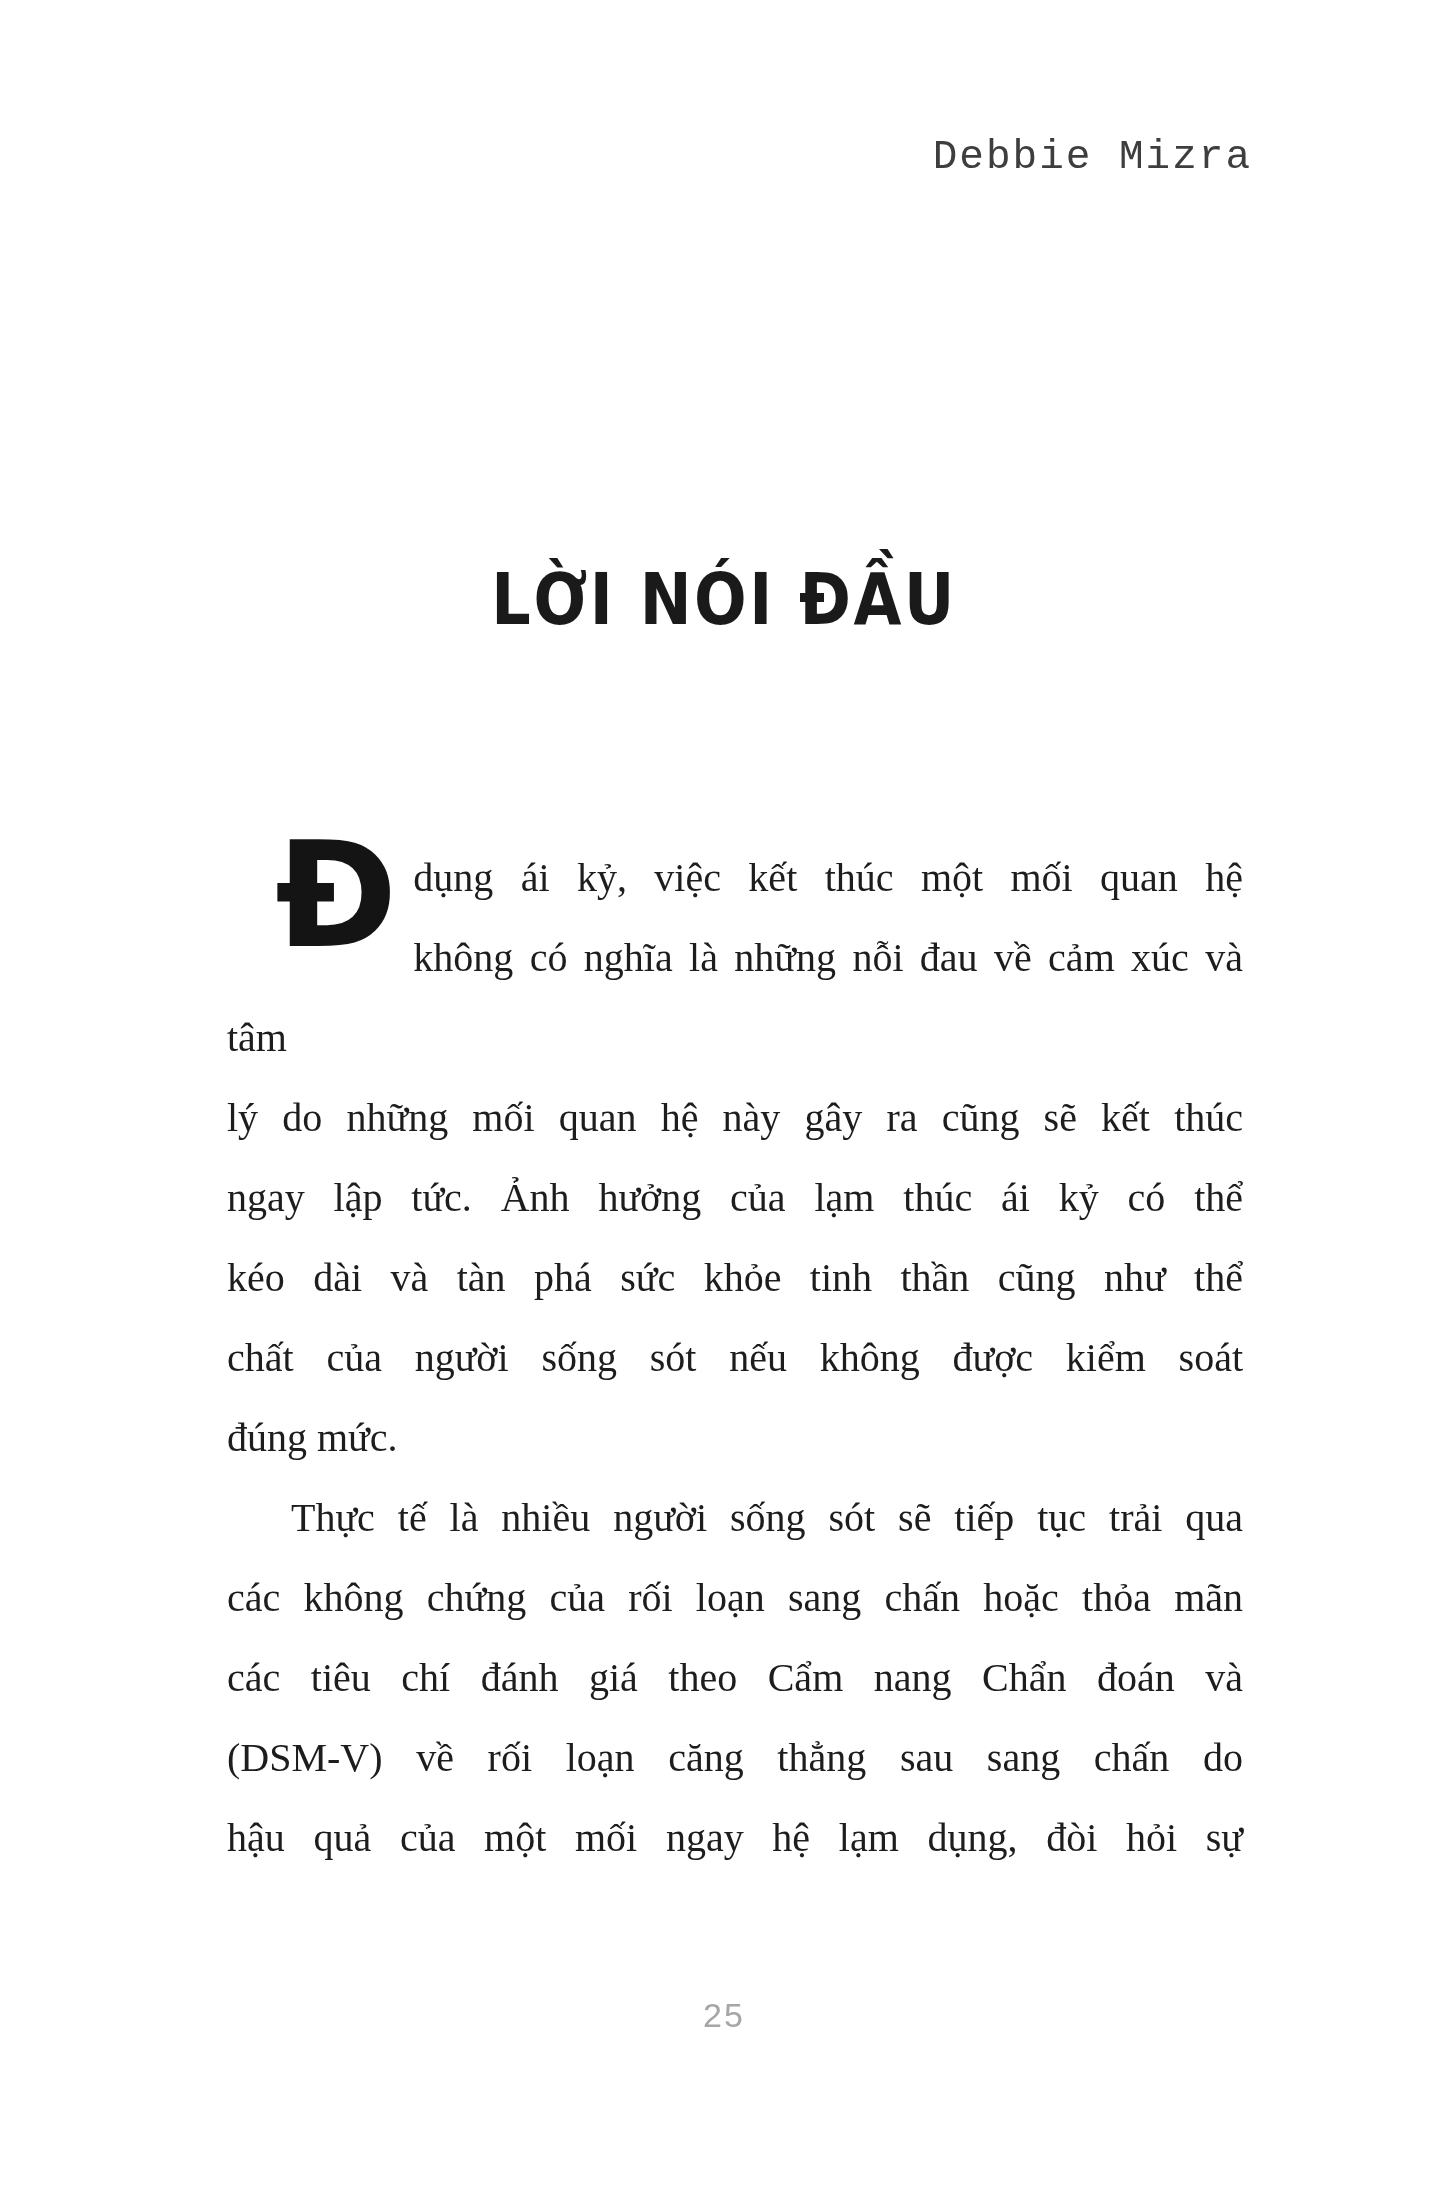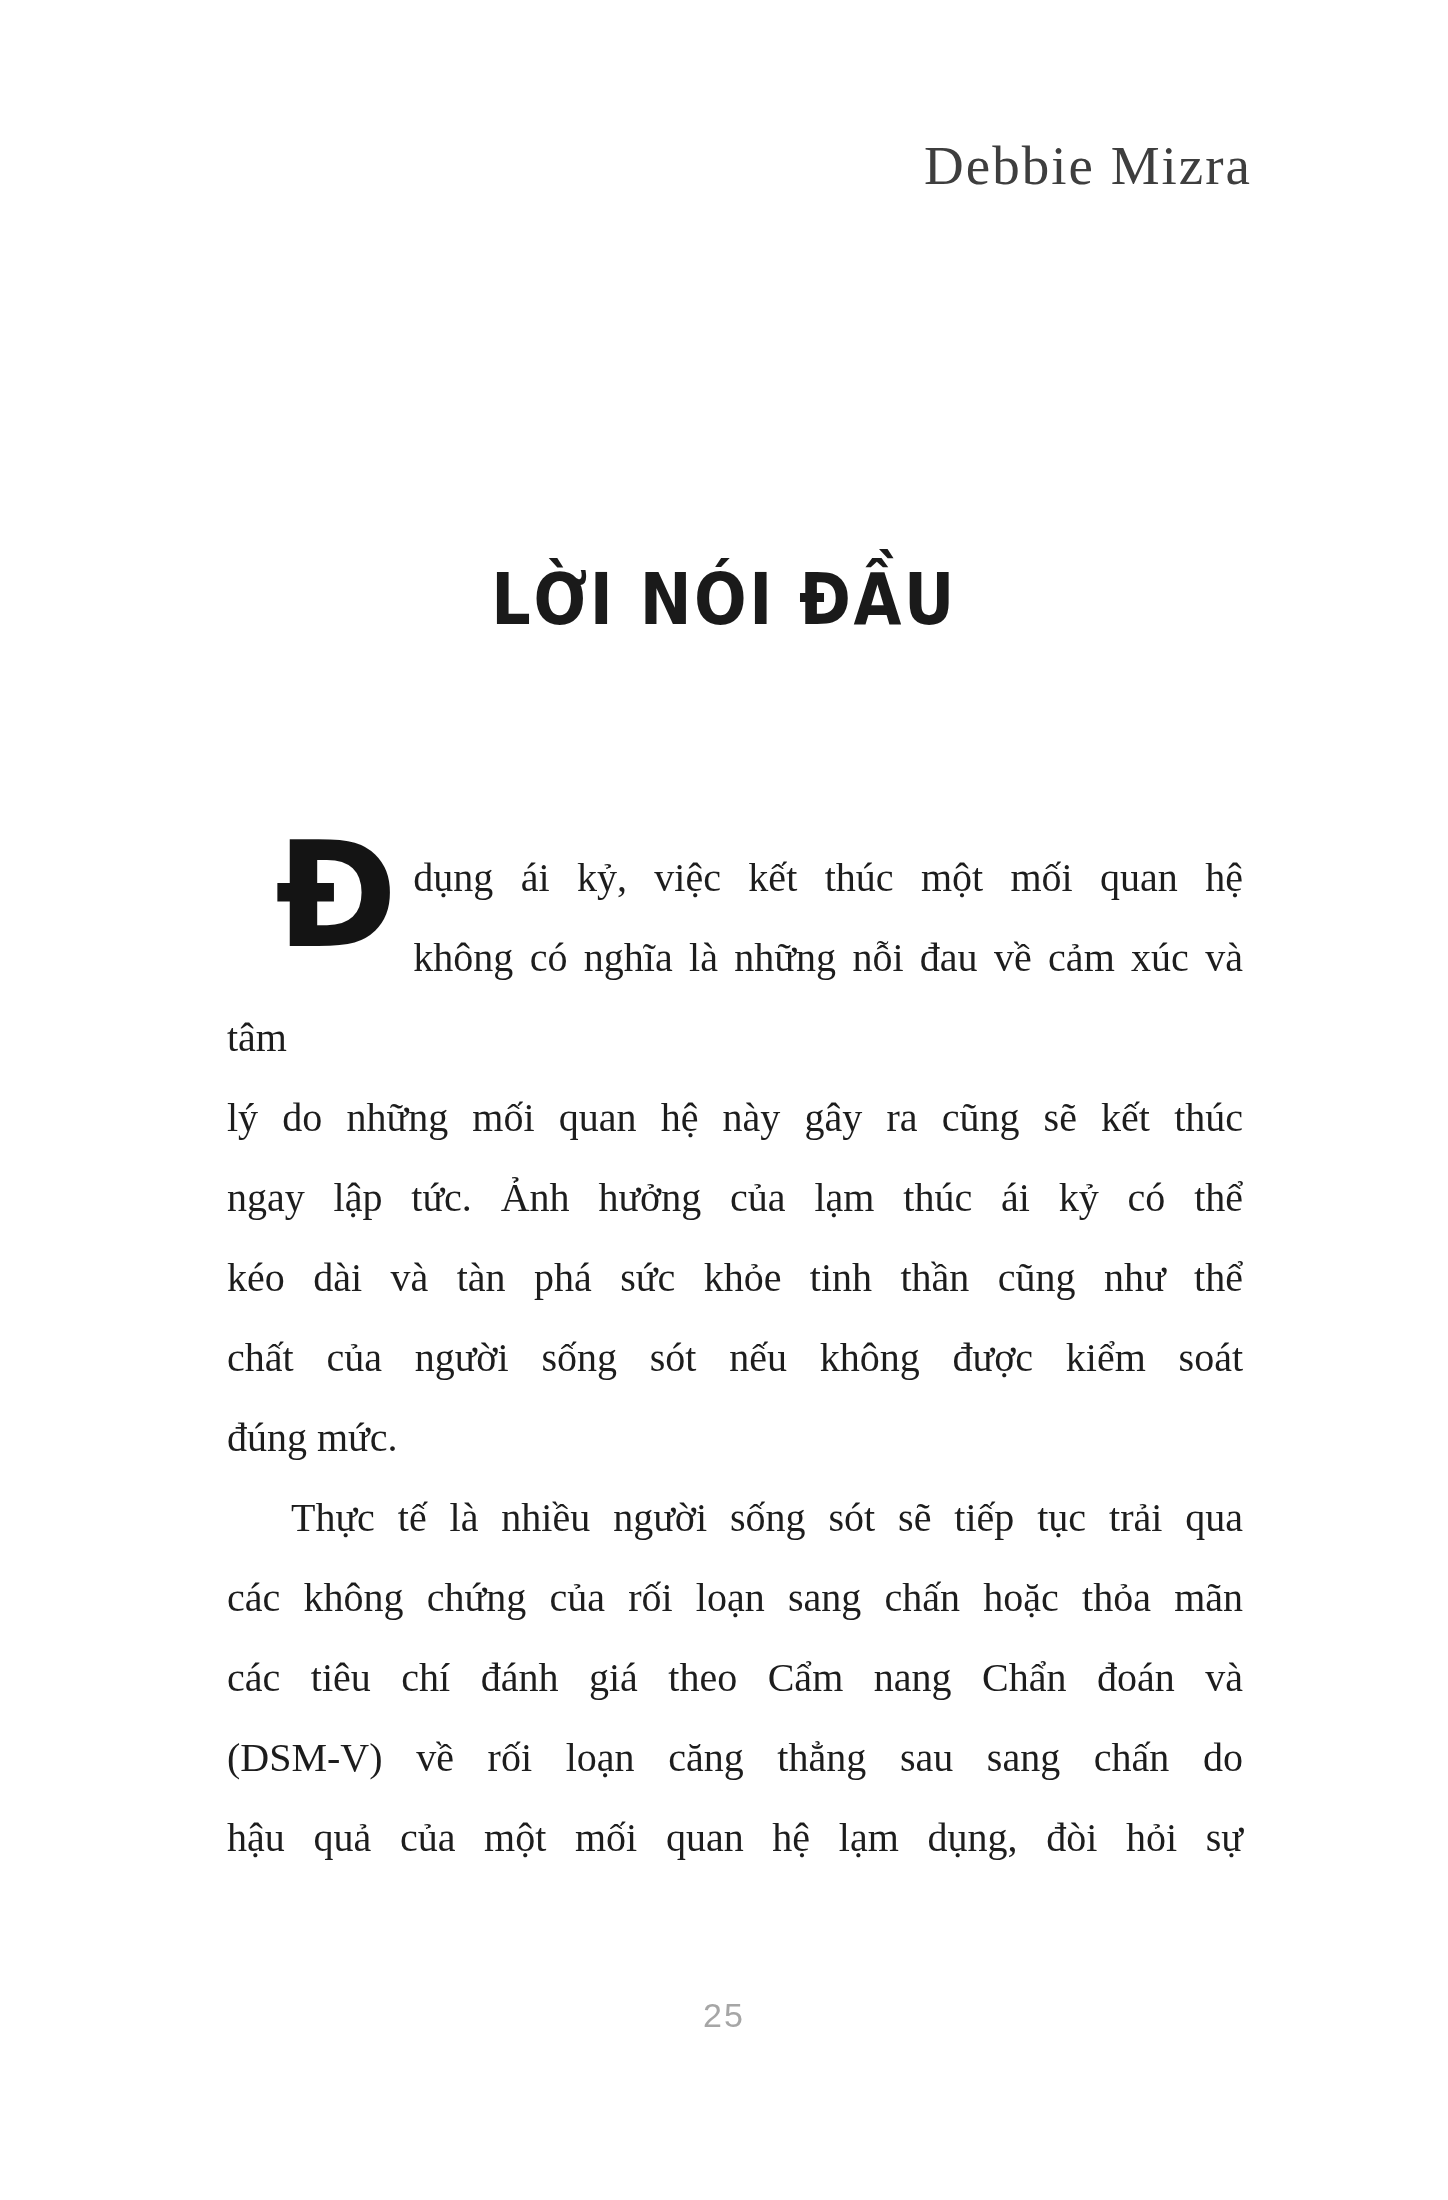--- a/index.html
+++ b/index.html
@@ -11,23 +11,23 @@
   .page {
     position: relative;
     width: 1448px; height: 2200px;
     background: #ffffff;
     overflow: hidden;
   }
   
   .author {
     position: absolute;
     top: 134px; right: 196px;
-    font-family: Liberation Serif, serif;
+    font-family: Liberation Mono, monospace;
     font-weight: 300;
-    font-size: 55px;
+    font-size: 41px;
     letter-spacing: 2px;
     color: #3e3e3e;
     white-space: nowrap;
   }
   
   .title {
     position: absolute;
     top: 556px; left: 0;
     width: 1448px;
     margin: 0;
@@ -104,20 +104,20 @@
       <div class="line">kéo dài và tàn phá sức khỏe tinh thần cũng như thể</div>
       <div class="line">chất của người sống sót nếu không được kiểm soát</div>
       <div class="line last">đúng mức.</div>
     </div>
 
     <div class="para">
       <div class="line indent">Thực tế là nhiều người sống sót sẽ tiếp tục trải qua</div>
       <div class="line">các không chứng của rối loạn sang chấn hoặc thỏa mãn</div>
       <div class="line">các tiêu chí đánh giá theo Cẩm nang Chẩn đoán và</div>
       <div class="line">(DSM-V) về rối loạn căng thẳng sau sang chấn do</div>
-      <div class="line">hậu quả của một mối quan hệ lạm dụng, đòi hỏi sự</div>
+      <div class="line">hậu quả của một mối ngay hệ lạm dụng, đòi hỏi sự</div>
     </div>
 
   </section>
 
   <div class="page-number">25</div>
 
 </main>
 
 </body></html>

